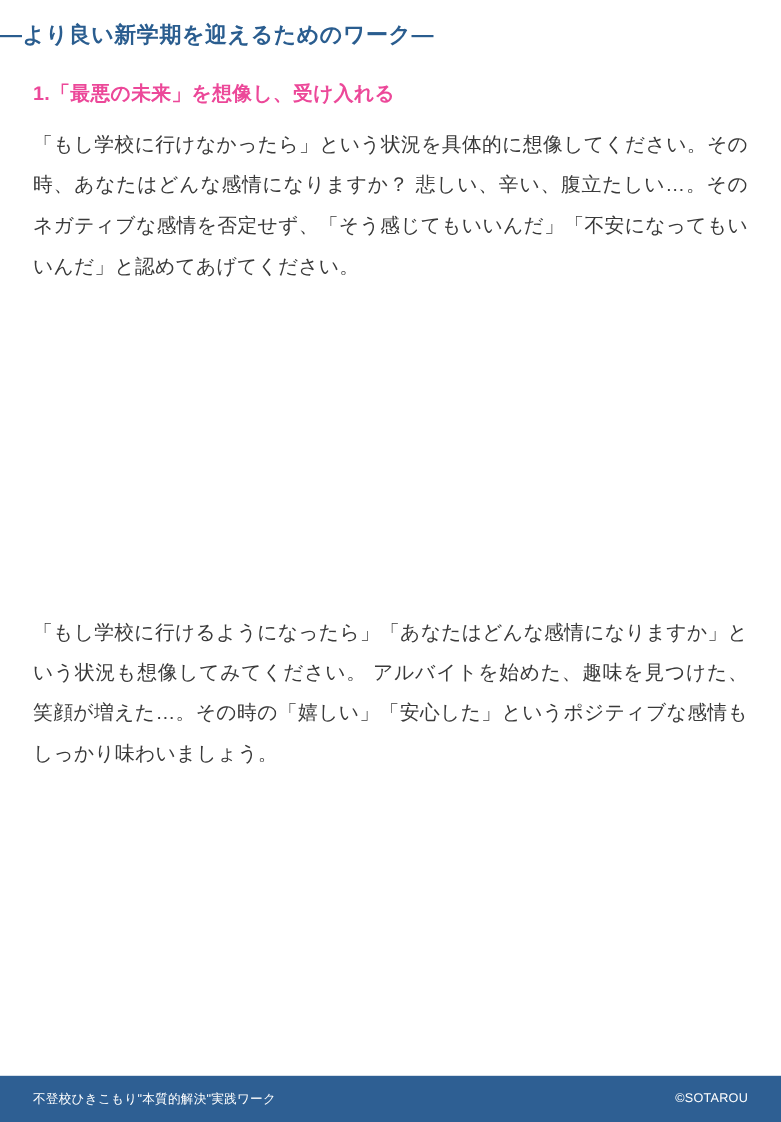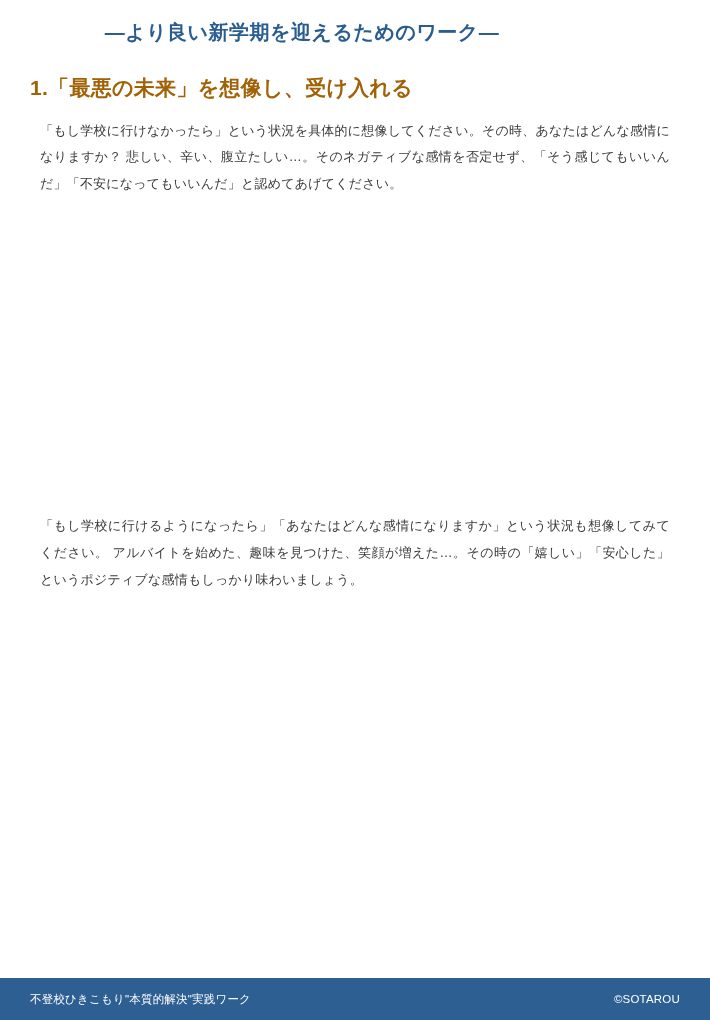--- a/index.html
+++ b/index.html
@@ -25,21 +25,20 @@
     background: #ffffff;
     box-sizing: border-box;
   }
 
   
   .title-bar {
     position: absolute;
     top: 18px;
     left: 0;
     width: 604px;
-    text-align: center;
   }
   .title-text {
     font-size: 20px;
     font-weight: bold;
     color: #2a5d8f;
     letter-spacing: 0.5px;
     line-height: 1.4;
     display: inline-block;
   }
 
@@ -49,33 +48,33 @@
     top: 72px;
     left: 30px;
     width: 650px;
   }
 
   .section {
     margin-bottom: 0;
   }
 
   .section-heading {
-    font-size: 21px;
+    font-size: 18px;
     font-weight: bold;
-    color: #a16207;
+    color: #ec4899;
     line-height: 1.5;
     margin: 0 0 14px 0;
     letter-spacing: 0.3px;
   }
 
   .section-body {
-    font-size: 13px;
+    font-size: 18px;
     line-height: 2.05;
     color: #3a3a3a;
-    margin: 10px;
+    margin: 0;
     letter-spacing: 0.2px;
     text-align: justify;
   }
 
   .spacer-1 {
     height: 296px;
   }
 
   
   .footer {

